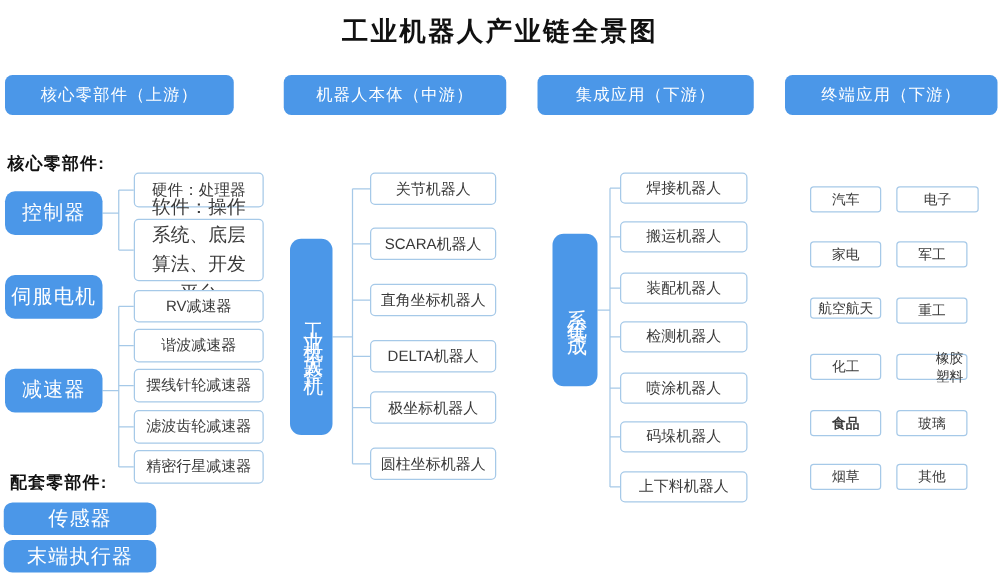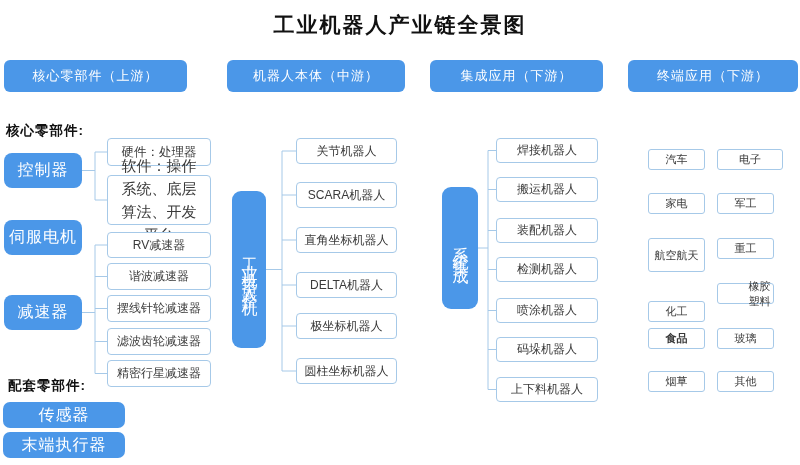--- a/index.html
+++ b/index.html
@@ -98,22 +98,22 @@
   <div class="wbox" style="left:496px;top:218px;width:102px;height:25px;">装配机器人</div>
   <div class="wbox" style="left:496px;top:257px;width:102px;height:25px;">检测机器人</div>
   <div class="wbox" style="left:496px;top:298px;width:102px;height:25px;">喷涂机器人</div>
   <div class="wbox" style="left:496px;top:337px;width:102px;height:25px;">码垛机器人</div>
   <div class="wbox" style="left:496px;top:377px;width:102px;height:25px;text-align:center;">上下料机器人</div>
 
   <div class="wbox small" style="left:648px;top:149px;width:57px;height:21px;">汽车</div>
   <div class="wbox small" style="left:717px;top:149px;width:66px;height:21px;">电子</div>
   <div class="wbox small" style="left:648px;top:193px;width:57px;height:21px;">家电</div>
   <div class="wbox small" style="left:717px;top:193px;width:57px;height:21px;">军工</div>
-  <div class="wbox small" style="left:648px;top:238px;width:57px;height:34px;">航空航天</div>
+  <div class="wbox small" style="left:648px;top:238px;width:57px;height:17px;">航空航天</div>
   <div class="wbox small" style="left:717px;top:238px;width:57px;height:21px;">重工</div>
-  <div class="wbox small" style="left:648px;top:283px;width:57px;height:21px;margin-top:18px;">化工</div>
+  <div class="wbox small" style="left:648px;top:283px;width:57px;height:21px;">化工</div>
   <div class="wbox small" style="left:717px;top:283px;width:57px;height:21px;padding-left:28px;">橡胶塑料</div>
   <div class="wbox small" style="left:648px;top:328px;width:57px;height:21px;font-weight:bold;">食品</div>
   <div class="wbox small" style="left:717px;top:328px;width:57px;height:21px;">玻璃</div>
   <div class="wbox small" style="left:648px;top:371px;width:57px;height:21px;">烟草</div>
   <div class="wbox small" style="left:717px;top:371px;width:57px;height:21px;">其他</div>
 
 </div>
 
 </body></html>

